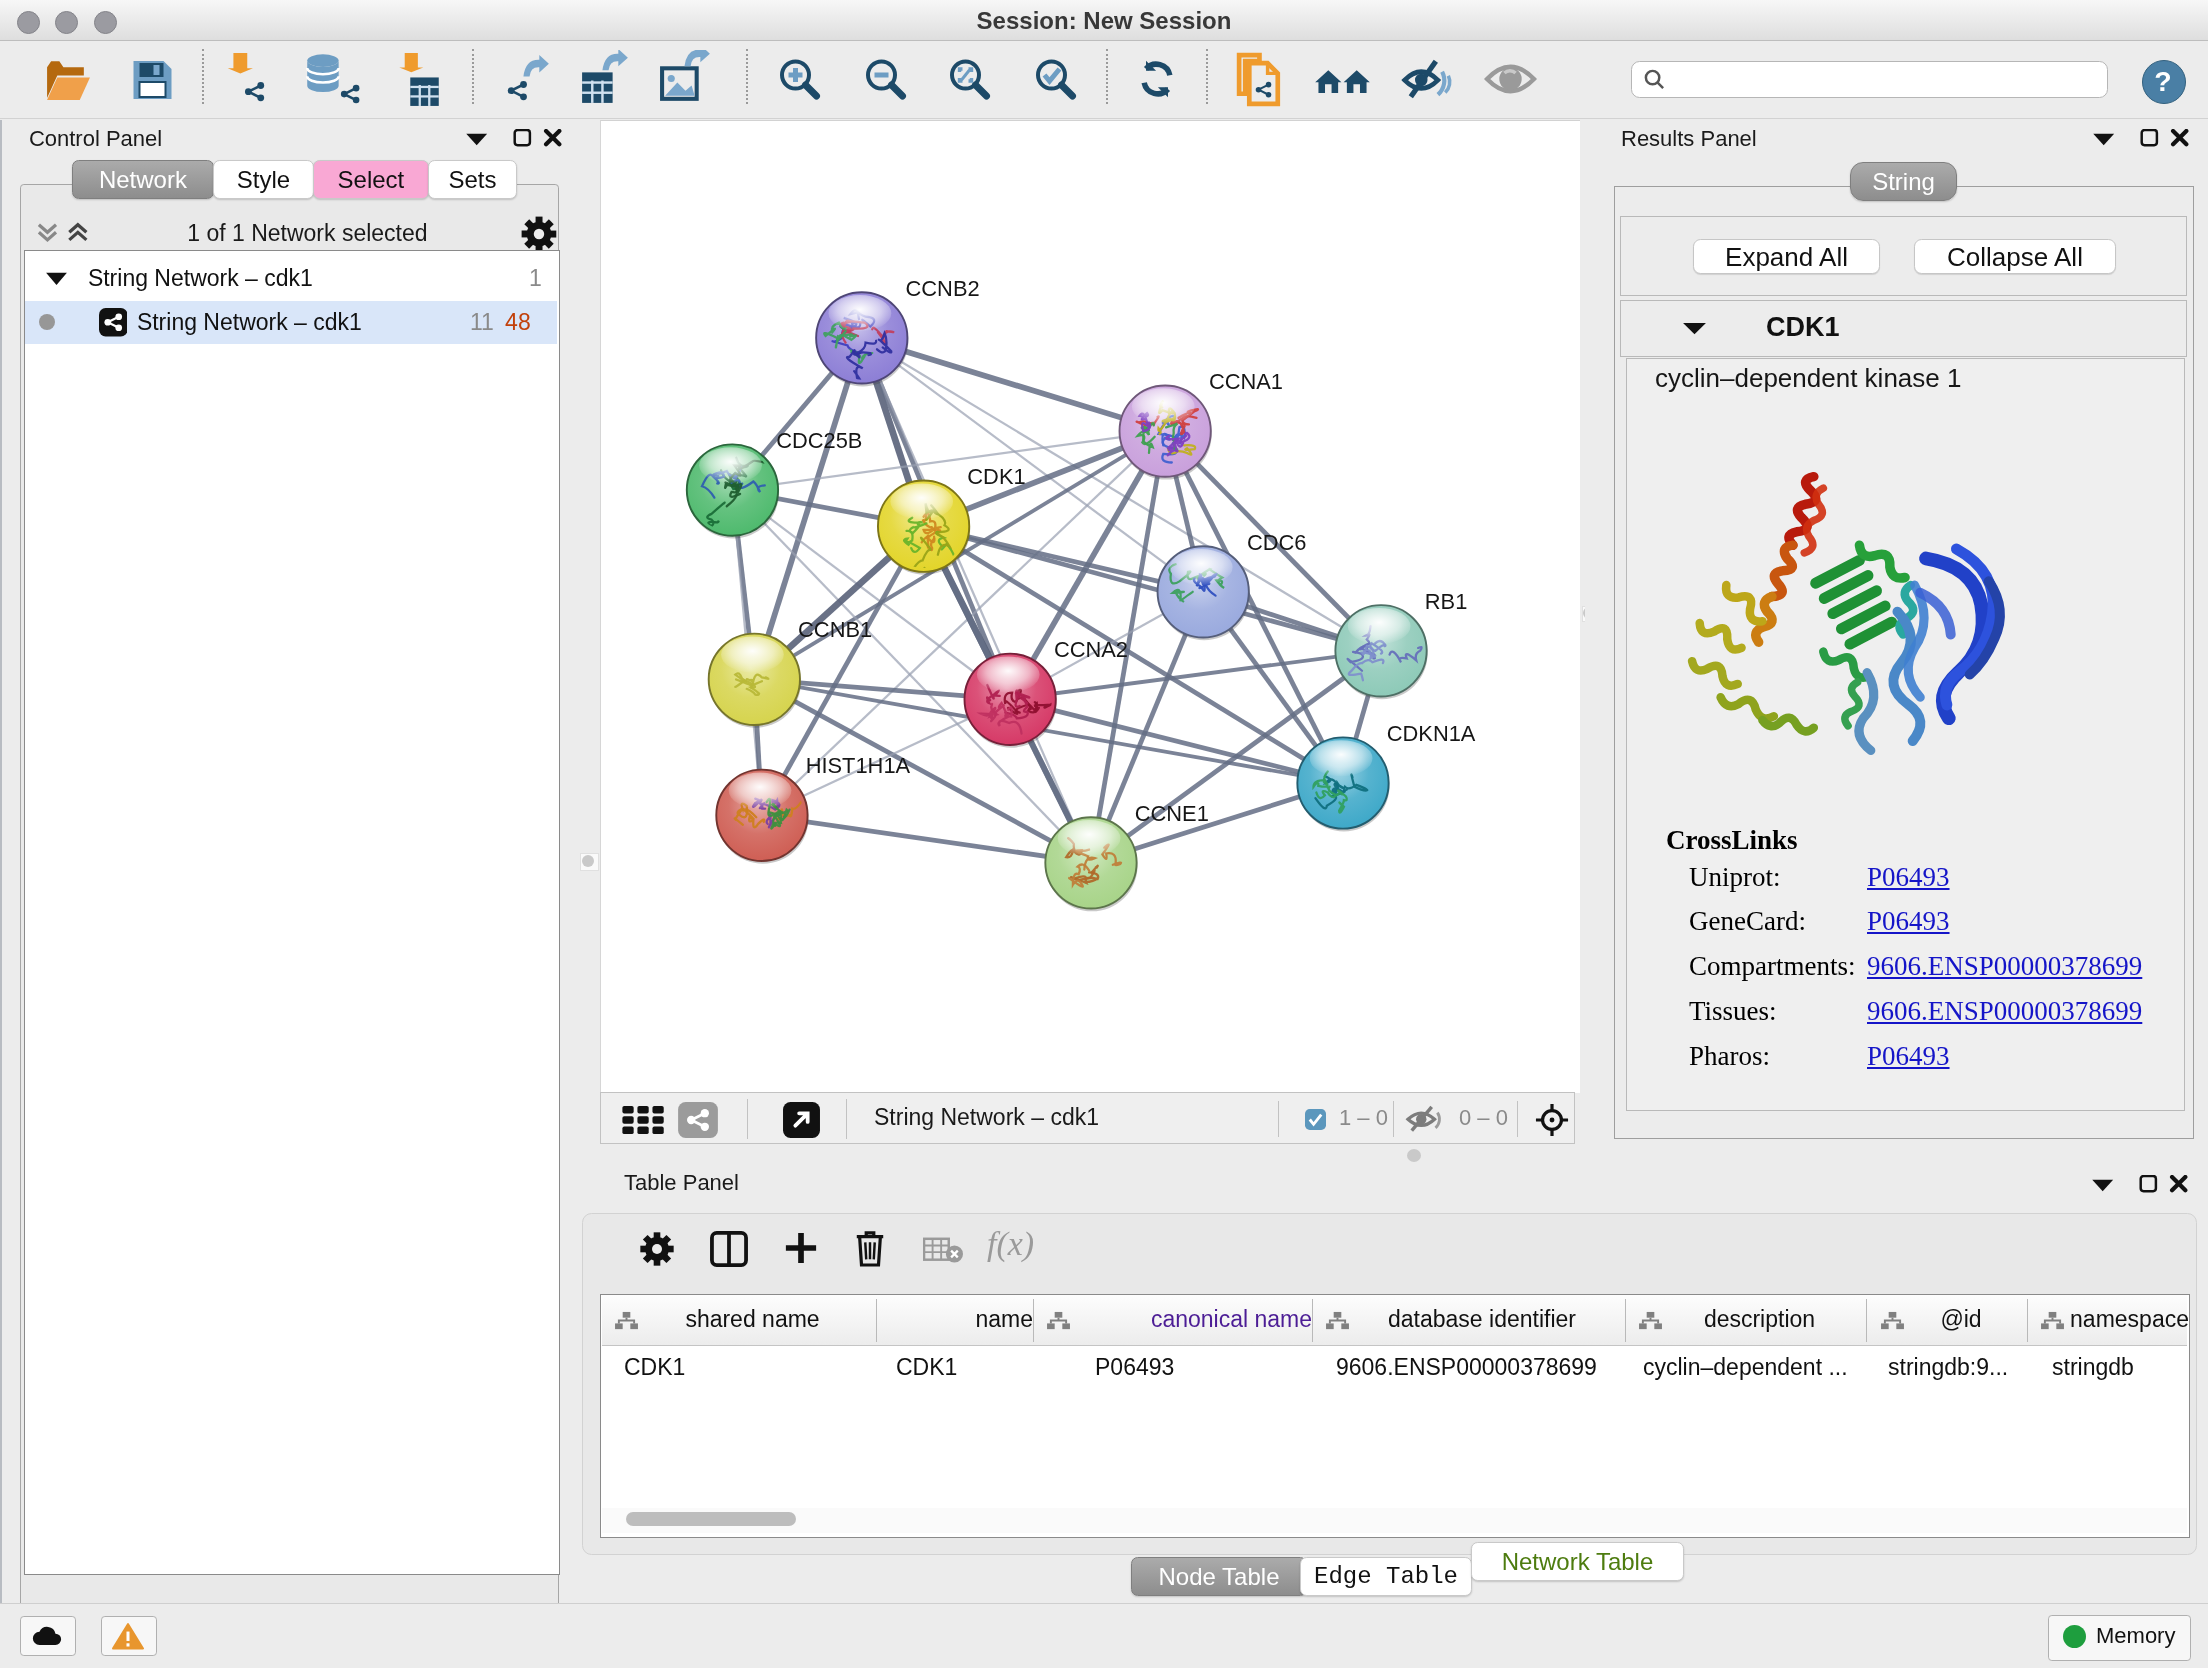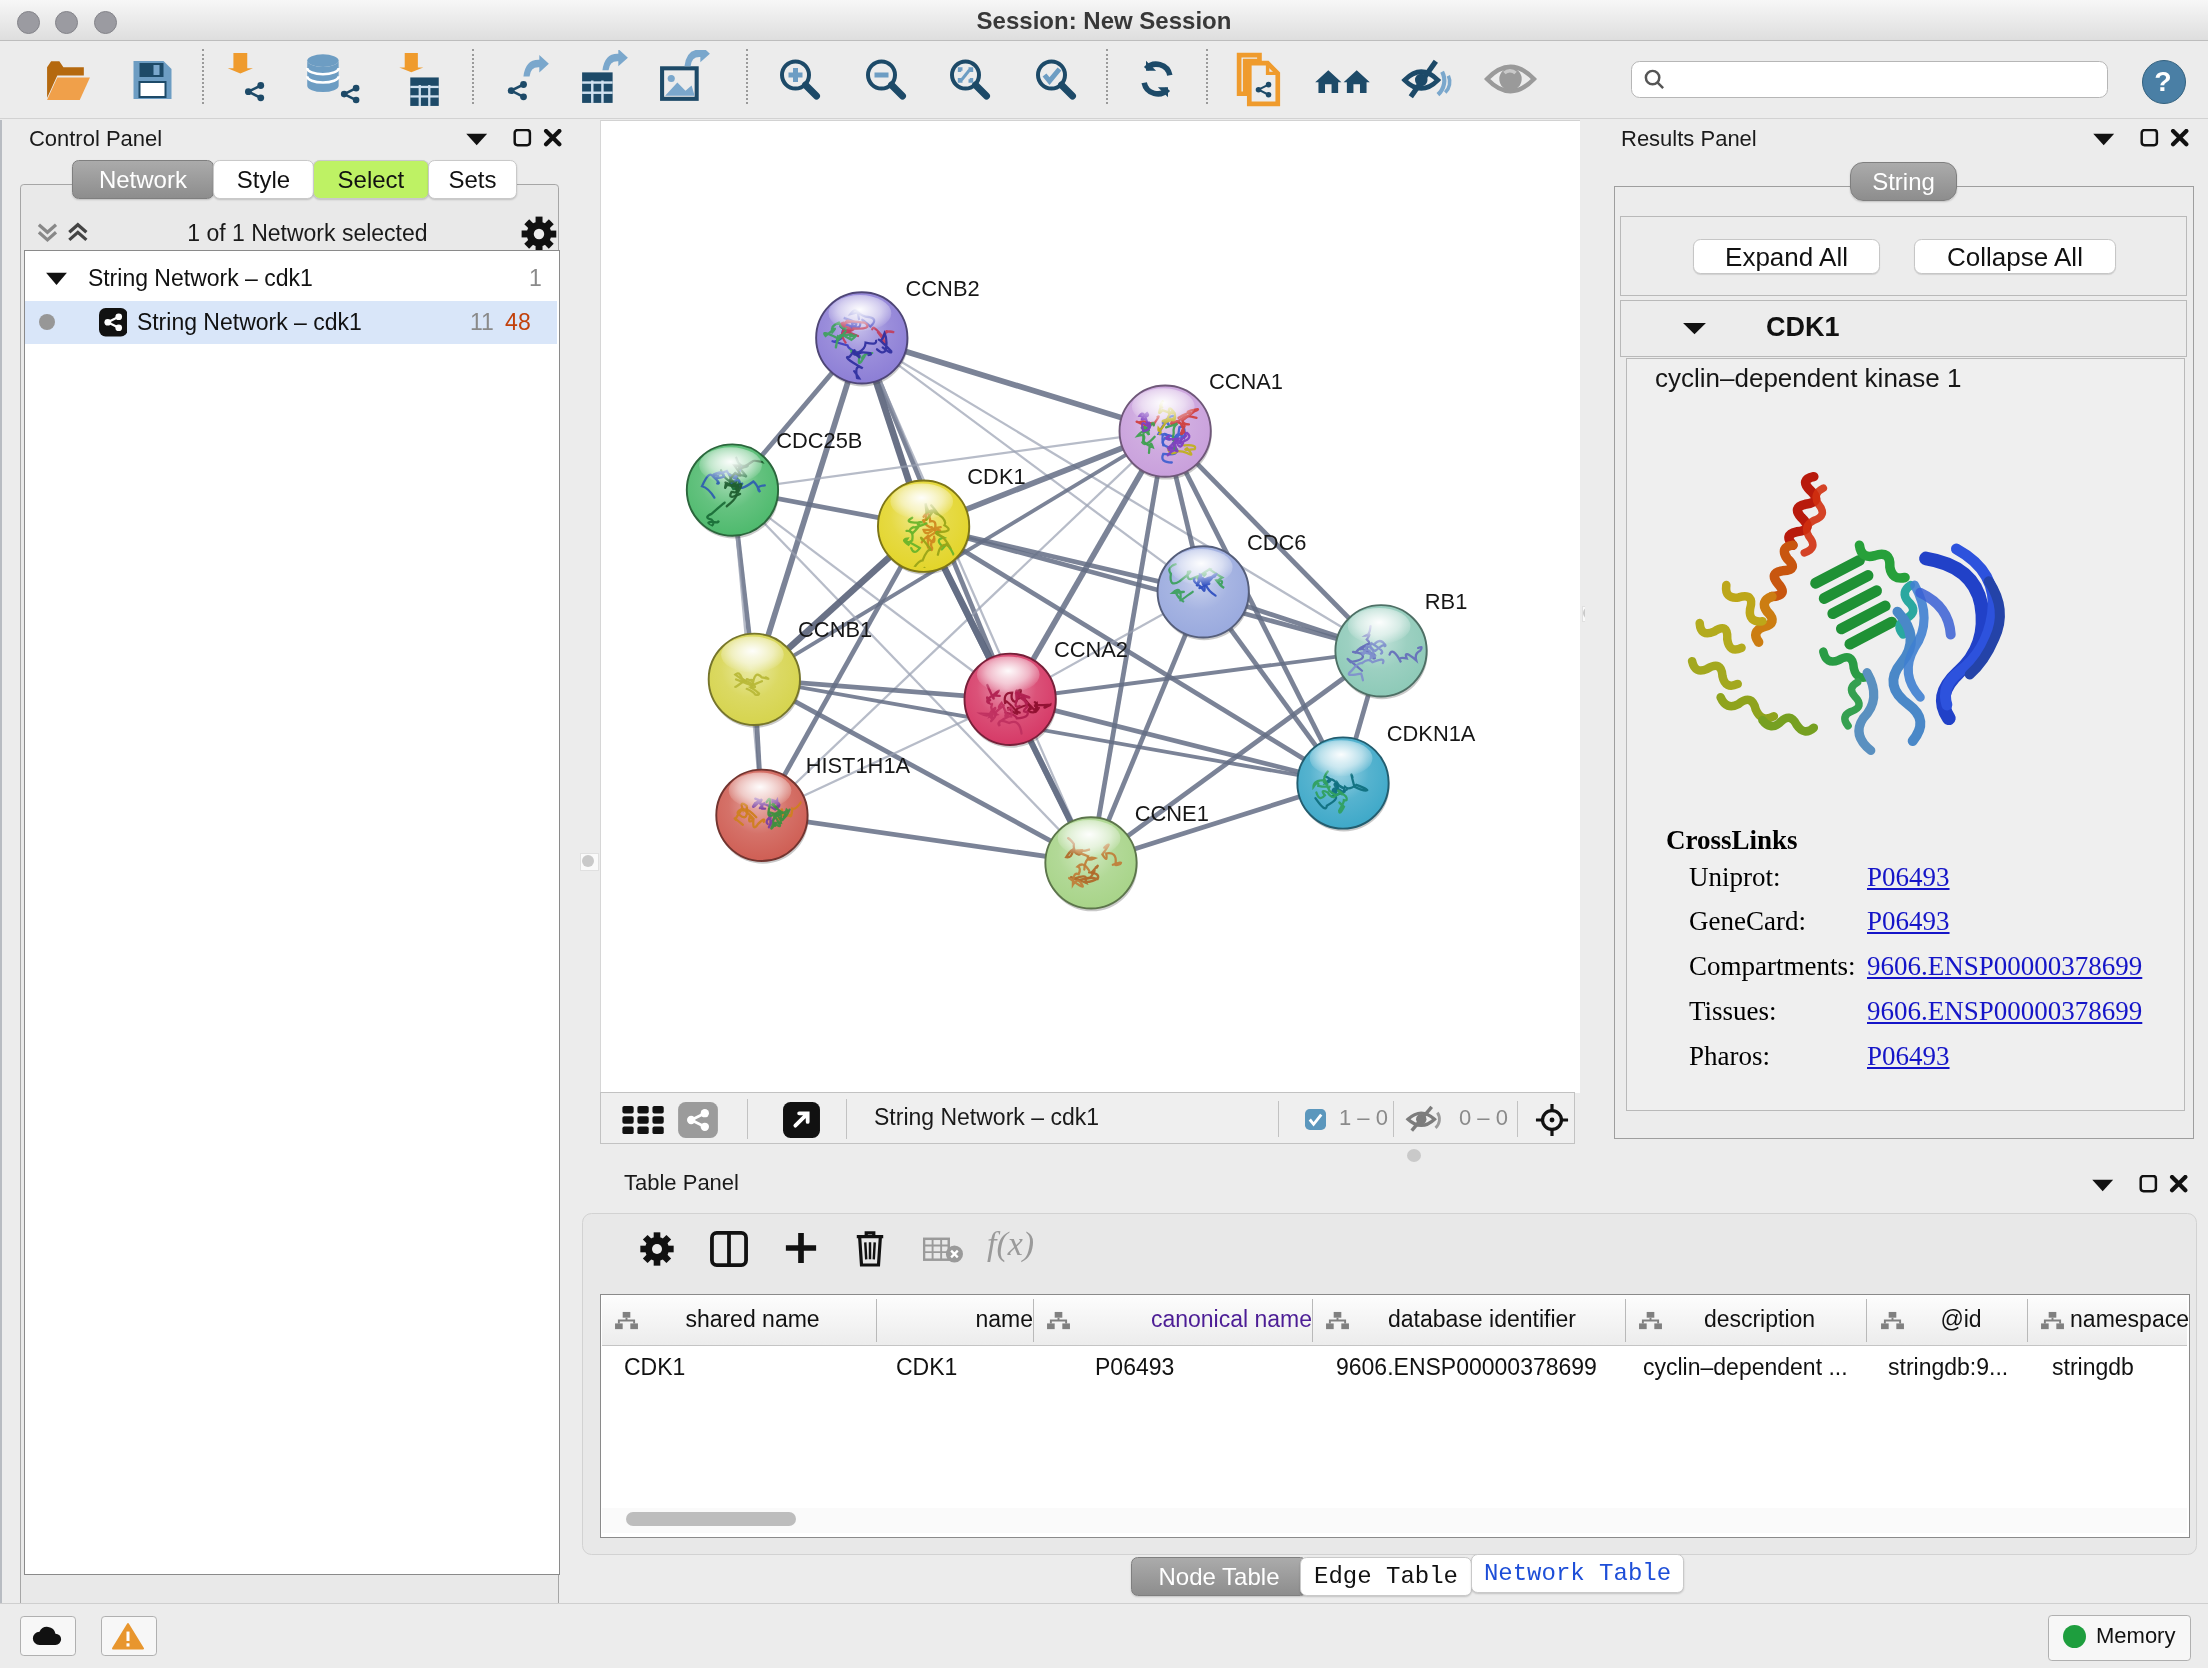--- a/index.html
+++ b/index.html
@@ -142,21 +142,21 @@
 <div style="position:absolute;left:0;top:120px;width:1.9px;height:1484px;background:#b8bcc2"></div>
 <div style="position:absolute;left:2.9px;top:120px;width:557px;height:1483px;background:#ececec">
     <div style="position:absolute;left:26px;top:5.7px;font-size:22px;color:#1a1a1a">Control Panel</div>
     <svg style="position:absolute;left:463px;top:8.6px" width="105" height="19" viewBox="0 0 110 20">
       <path d="M0 5 L22 5 L11 17 Z" fill="#111"></path>
       <rect x="51" y="1" width="16" height="16" rx="3" fill="none" stroke="#111" stroke-width="2.6"></rect>
       <path d="M84 2 L98 16 M98 2 L84 16" stroke="#111" stroke-width="4.4" stroke-linecap="round"></path>
     </svg>
     <div class="tab" style="left:69px;top:40px;width:140px;background:linear-gradient(#ababab,#8d8d8d);color:#fff;border:1px solid #7f7f7f;">Network</div>
     <div class="tab" style="left:210px;top:40px;width:99px;background:#fff;color:#111;border:1px solid #c9c9c9;">Style</div>
-    <div class="tab" style="left:310px;top:40px;width:114px;background:#bef264;color:#111;border:1px solid #c9c9c9;">Select</div>
+    <div class="tab" style="left:310px;top:40px;width:114px;background:#f9a8d4;color:#111;border:1px solid #c9c9c9;">Select</div>
     <div class="tab" style="left:425px;top:40px;width:87px;background:#fff;color:#111;border:1px solid #c9c9c9;">Sets</div>
     <div style="position:absolute;left:17px;top:64px;width:537px;height:1463px;border:1px solid #a6a6a6;border-radius:3.8px;background:#e9e9e9"></div>
     <svg style="position:absolute;left:34px;top:99px" width="57" height="28.5" viewBox="0 0 60 30">
       <path d="M2 6 L11 14 L20 6 M2 14 L11 22 L20 14" fill="none" stroke="#888" stroke-width="3.4"></path>
       <path d="M34 14 L43 6 L52 14 M34 22 L43 14 L52 22" fill="none" stroke="#444" stroke-width="3.4"></path>
     </svg>
     <div style="position:absolute;left:105px;top:100px;width:399px;text-align:center;font-size:23px;color:#1a1a1a">1 of 1 Network selected</div>
     <svg style="position:absolute;left:517px;top:95px" width="38" height="38" viewBox="0 0 40 40">
       <circle cx="20" cy="20" r="13" fill="#111"></circle>
       <rect x="30.9" y="16.4" width="7.3" height="7.3" fill="#111" transform="rotate(0 34.6 20.0)"></rect>
@@ -700,21 +700,21 @@
     <div style="position:absolute;left:327px;top:186px;font-size:23px;color:#111">CDK1</div>
     <div style="position:absolute;left:526px;top:186px;font-size:23px;color:#111">P06493</div>
     <div style="position:absolute;left:767px;top:186px;font-size:23px;color:#111">9606.ENSP00000378699</div>
     <div style="position:absolute;left:1074px;top:186px;font-size:23px;color:#111">cyclin–dependent ...</div>
     <div style="position:absolute;left:1319px;top:186px;font-size:23px;color:#111">stringdb:9...</div>
     <div style="position:absolute;left:1483px;top:186px;font-size:23px;color:#111">stringdb</div>
     <div style="position:absolute;left:33px;top:340px;width:1585px;height:25px;background:#fafafa"></div>
     <div style="position:absolute;left:57px;top:344px;width:170px;height:14.3px;background:#bdbdbd;border-radius:7.6px"></div>
     <div class="tab" style="left:554px;top:389px;width:174px;background:linear-gradient(#ababab,#8d8d8d);color:#fff;border:1px solid #7f7f7f;margin-left:8px;">Node Table</div>
     <div class="tab" style="left:731px;top:389px;width:170px;background:#fff;color:#111;border:1px solid #c9c9c9;font-family:Liberation Mono, monospace;">Edge Table</div>
-    <div class="tab" style="left:902px;top:386px;width:211px;background:#fff;color:#1d4ed8;border:1px solid #c9c9c9;font-family:Liberation Mono, monospace;">Network Table</div>
+    <div class="tab" style="left:902px;top:374px;width:211px;background:#fff;color:#4d7c0f;border:1px solid #c9c9c9;">Network Table</div>
   </div>
 <div style="position:absolute;left:0;top:1603px;width:2208px;height:66px;background:#ececec;border-top:1px solid #cfcfcf">
     <div style="position:absolute;left:20px;top:12.4px;width:54px;height:38px;background:#f7f7f7;border:1px solid #b0b0b0;border-radius:3.8px"></div>
     <svg style="position:absolute;left:31px;top:21px" width="32" height="23" viewBox="0 0 34 24">
       <path d="M9 21 A 7 7 0 0 1 9 7 A 9 9 0 0 1 26 9 A 6 6 0 0 1 26 21 Z" fill="#111"></path>
     </svg>
     <div style="position:absolute;left:101px;top:12.4px;width:54px;height:38px;background:#f7f7f7;border:1px solid #b0b0b0;border-radius:3.8px"></div>
     <svg style="position:absolute;left:112px;top:18px" width="32" height="28.5" viewBox="0 0 34 30">
       <path d="M17 2 L33 28 L1 28 Z" fill="#e8962e" stroke="#e8962e" stroke-width="2" stroke-linejoin="round"></path>
       <rect x="15.4" y="10" width="3.2" height="10" fill="#fff"></rect>

